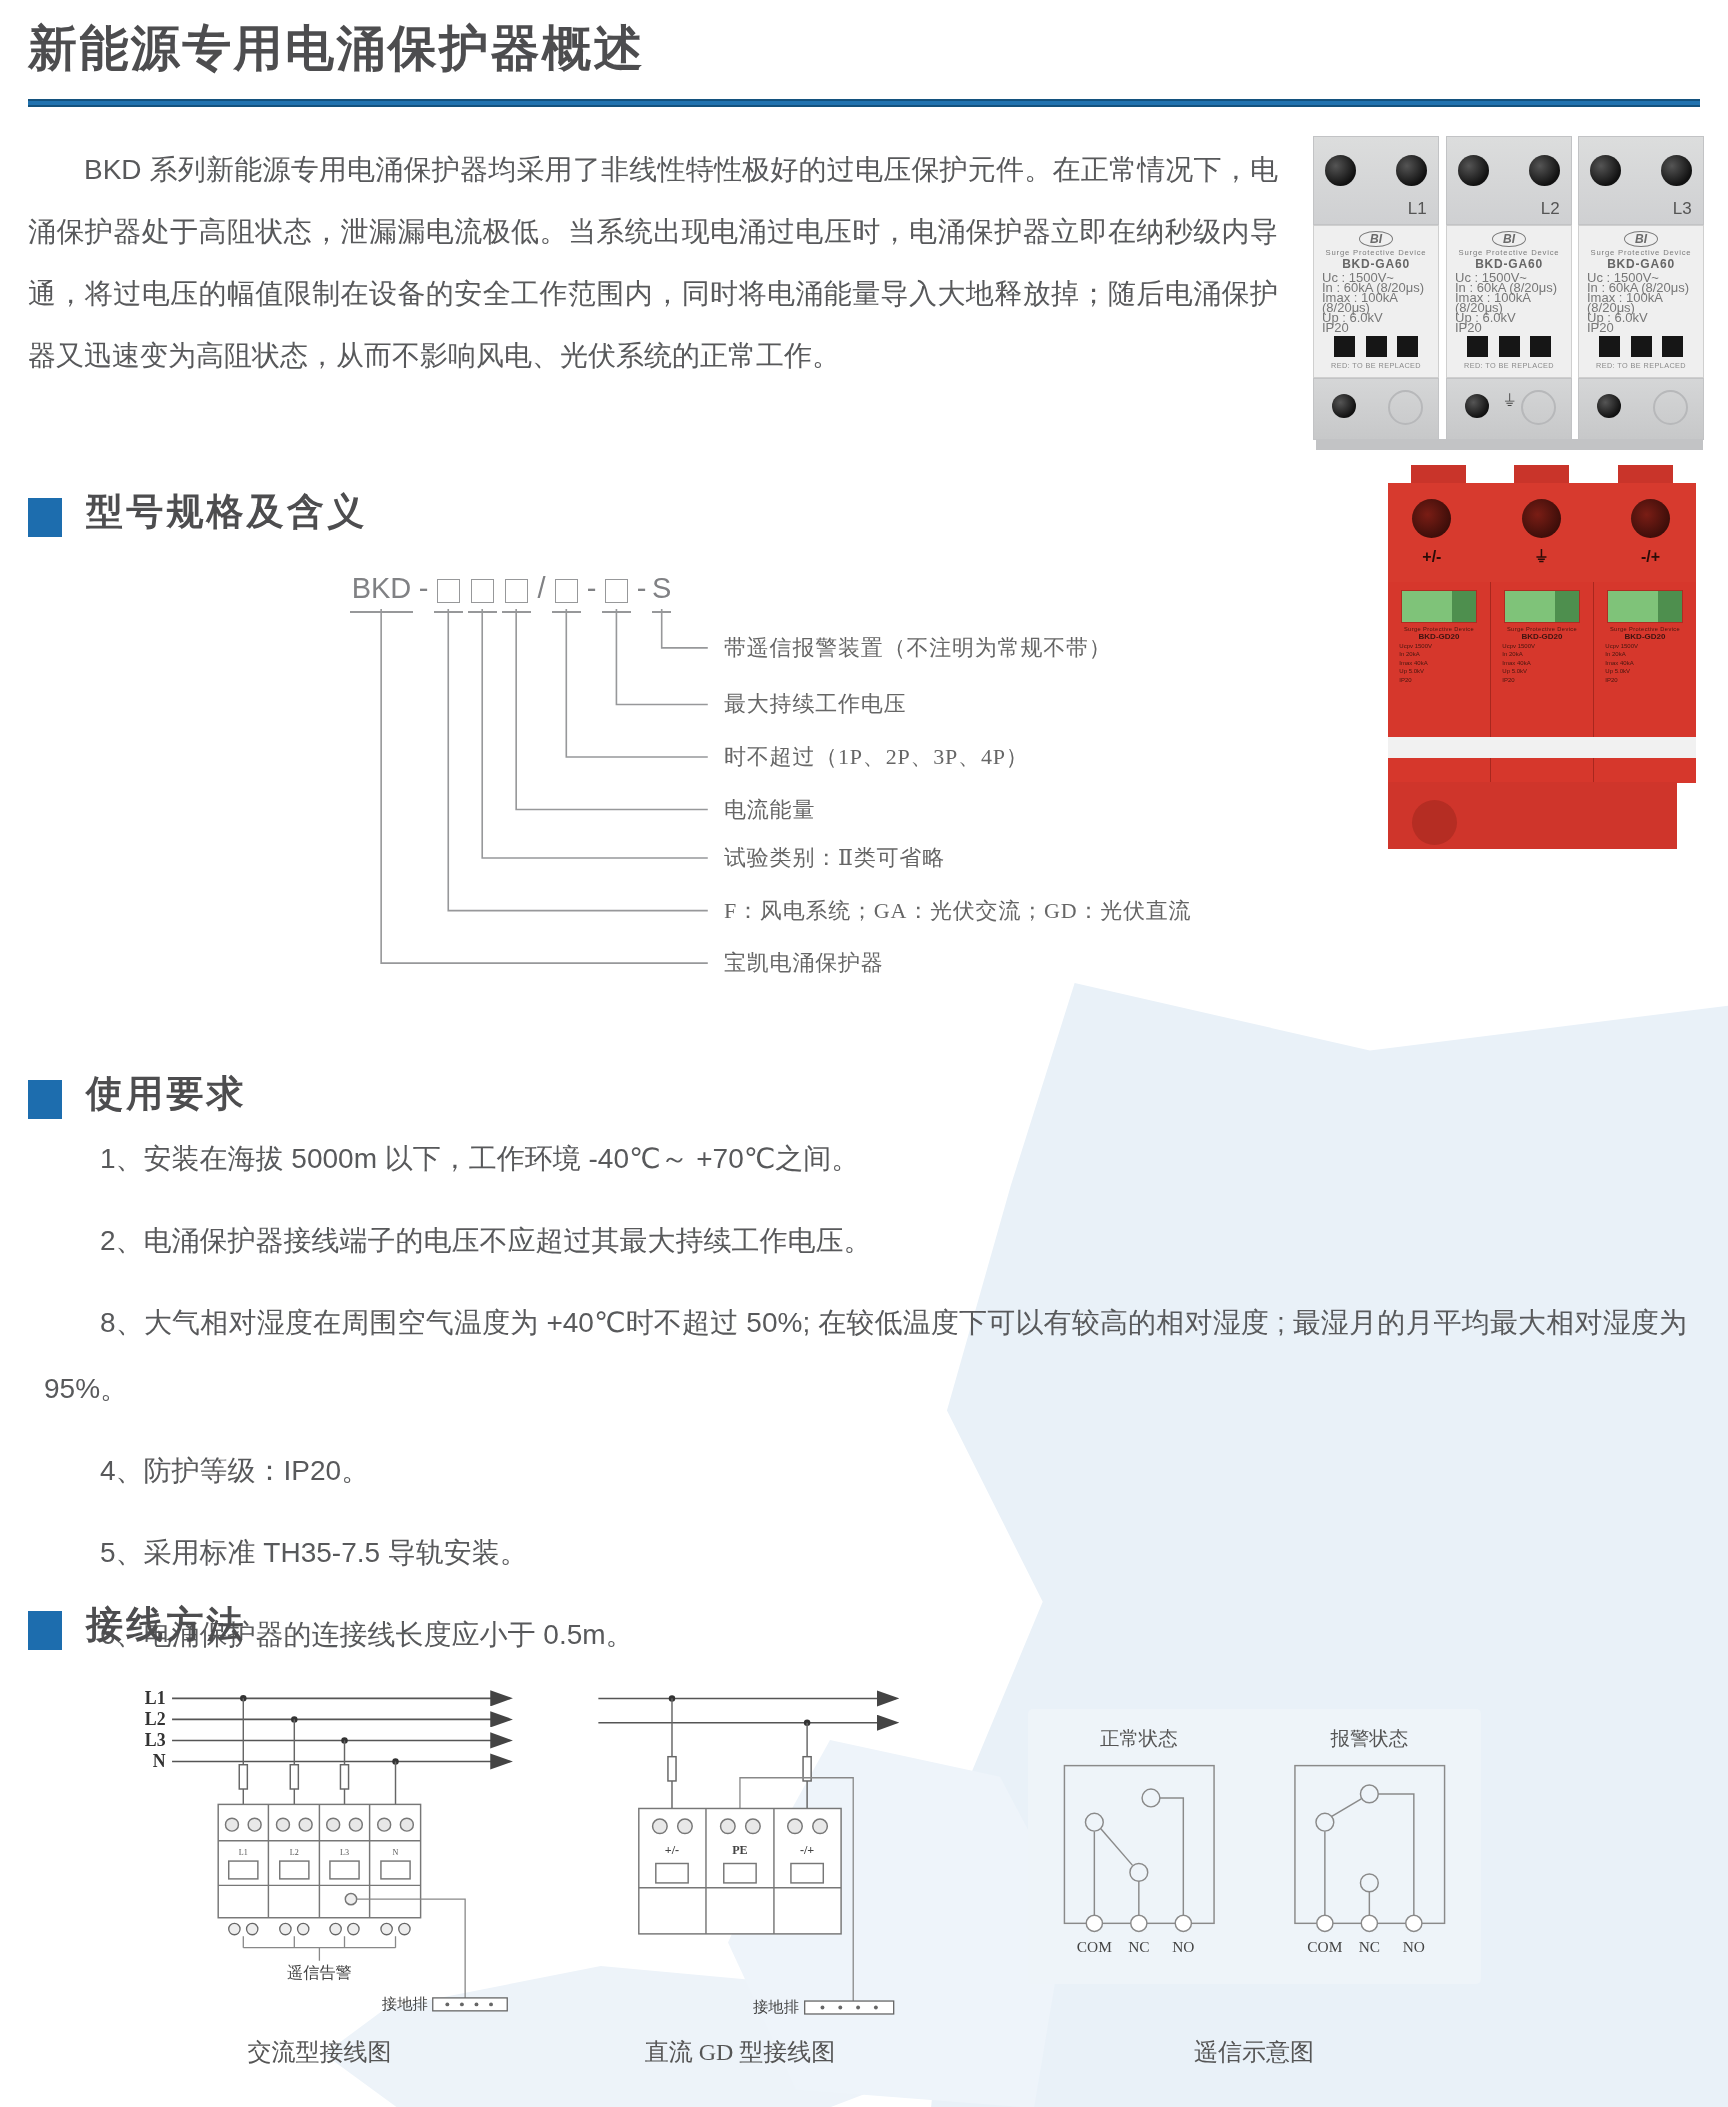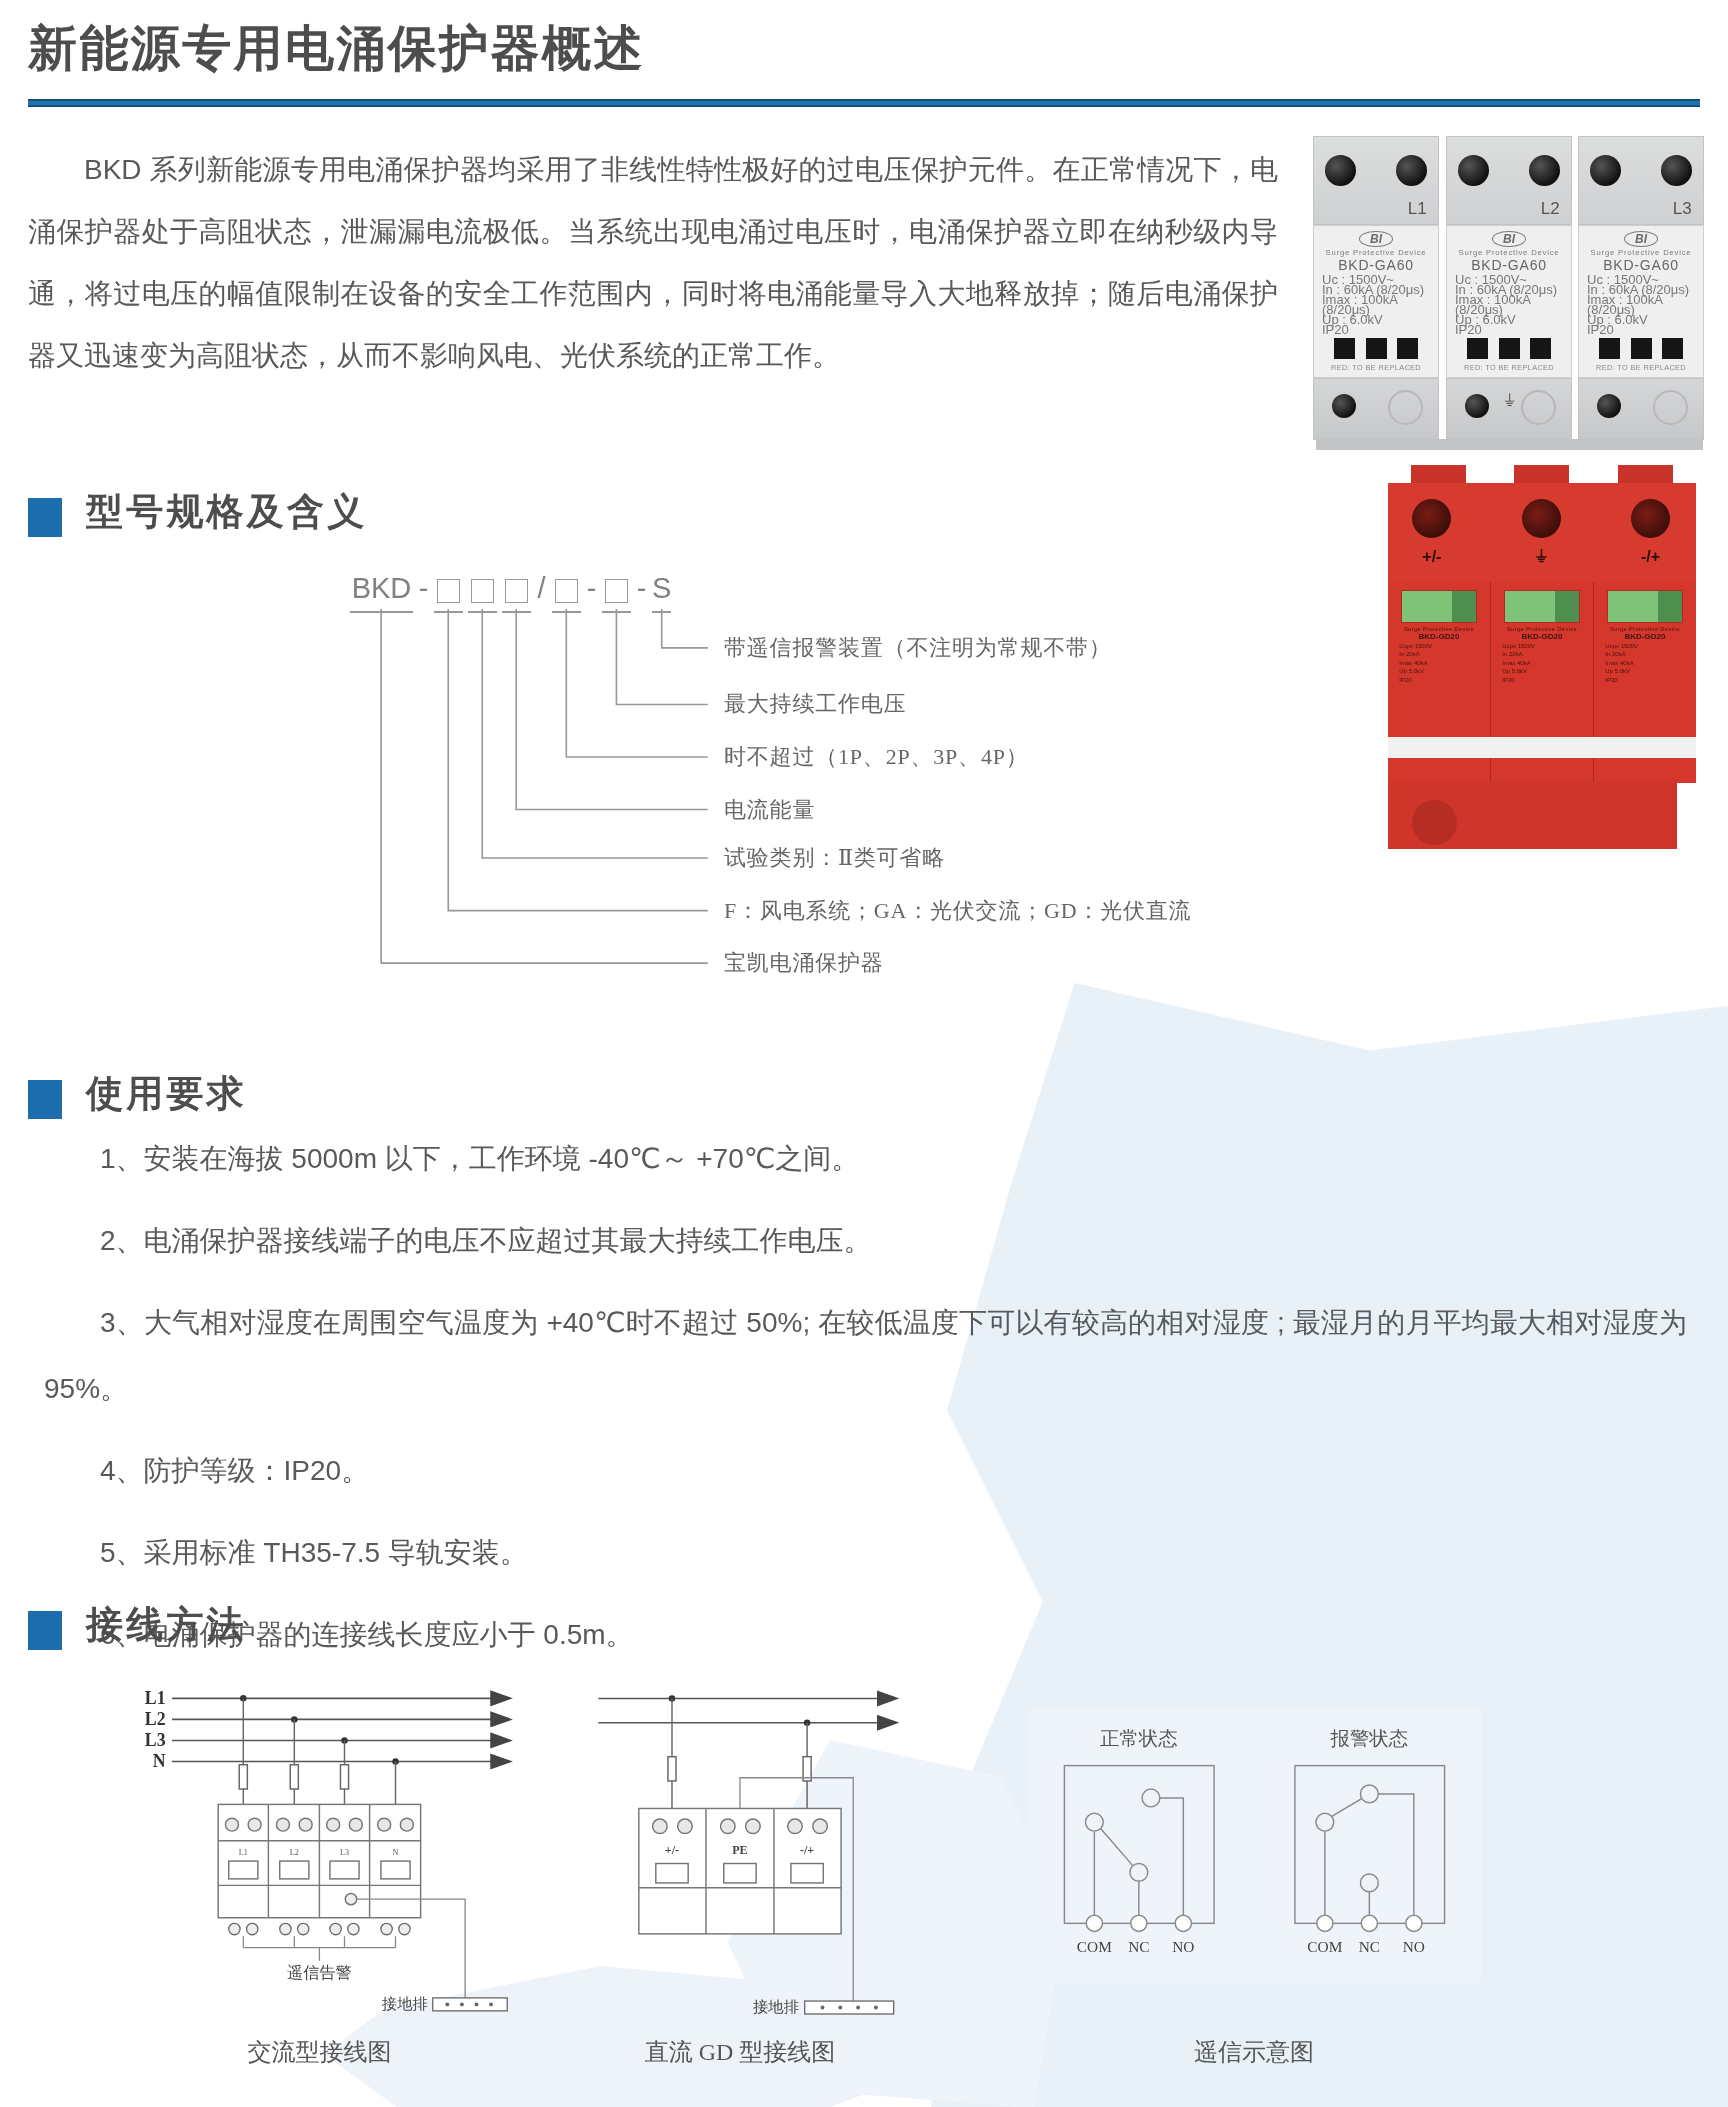--- a/index.html
+++ b/index.html
@@ -49,21 +49,21 @@
          background:radial-gradient(circle at 35% 35%,#555 0%,#111 70%);}
   .pw-top .s1{left:11.3px;top:18px;width:31px;height:31px;}
   .pw-top .s2{right:11.3px;top:18px;width:31px;height:31px;}
   .pw-phase{position:absolute;left:0;right:11.3px;bottom:4.9px;text-align:right;
             font-size:17px;color:#555;}
   .pw-label{position:relative;height:151px;background:#efefef;border:0.8px solid #cfcfcf;
             text-align:center;overflow:hidden;}
   .pw-logo{display:inline-block;margin-top:4.9px;padding:0 9.7px;border:1.6px solid #7a7a7a;
            border-radius:50%;font-size:12px;font-weight:bold;font-style:italic;color:#6b6b6b;}
   .pw-brand{font-size:7.7px;color:#7b7b7b;letter-spacing:0.8px;margin-top:1.6px;}
-  .pw-model{font-size:14px;font-weight:normal;color:#666;letter-spacing:0.8px;}
+  .pw-model{font-size:12px;font-weight:bold;color:#666;letter-spacing:0.8px;}
   .pw-specs{margin:1.6px 0 0 8px;text-align:left;font-size:13px;line-height:10px;color:#777;}
   .pw-wins{display:flex;justify-content:center;gap:10.5px;margin-top:3.2px;}
   .pw-win{width:21px;height:21px;background:#161616;}
   .pw-note{font-size:7.3px;color:#8a8a8a;margin-top:4px;letter-spacing:0.4px;}
   .pw-bottom{position:relative;height:60px;background:linear-gradient(#d5d6d7,#c7c8c9);
              border:0.8px solid #c2c3c5;}
   .pw-bottom .s3{left:18px;top:14.6px;width:24px;height:24px;}
   .pw-ring{position:absolute;right:14.6px;top:11.3px;width:31px;height:31px;border-radius:50%;
            border:2.4px solid #b7b8ba;}
   .pw-gnd{position:absolute;left:57px;top:13px;font-size:16px;color:#444;}
@@ -298,21 +298,21 @@
     </div>
   </div>
 
   <div class="z1 sec" style="left:28px;top:1045px;margin-top:24px;">
     <span class="sec-sq"></span>
     <span class="sec-h">使用要求</span>
   </div>
   <div class="z1 usage">
     <p class="uitem">1、安装在海拔 5000m 以下，工作环境 -40℃～ +70℃之间。</p>
     <p class="uitem">2、电涌保护器接线端子的电压不应超过其最大持续工作电压。</p>
-    <p class="uitem">3、大气相对湿度在周围空气温度为 +40℃时不超过 50%; 在较低温度下可以有较高的相对湿度 ; 最湿月的月平均最大相对湿度为 95%。</p>
+    <p class="uitem">8、大气相对湿度在周围空气温度为 +40℃时不超过 50%; 在较低温度下可以有较高的相对湿度 ; 最湿月的月平均最大相对湿度为 95%。</p>
     <p class="uitem">4、防护等级：IP20。</p>
     <p class="uitem">5、采用标准 TH35-7.5 导轨安装。</p>
     <p class="uitem">6、电涌保护器的连接线长度应小于 0.5m。</p>
   </div>
 
   <div class="z1 sec" style="left:28px;top:1600px;">
     <span class="sec-sq"></span>
     <span class="sec-h">接线方法</span>
   </div>
 

